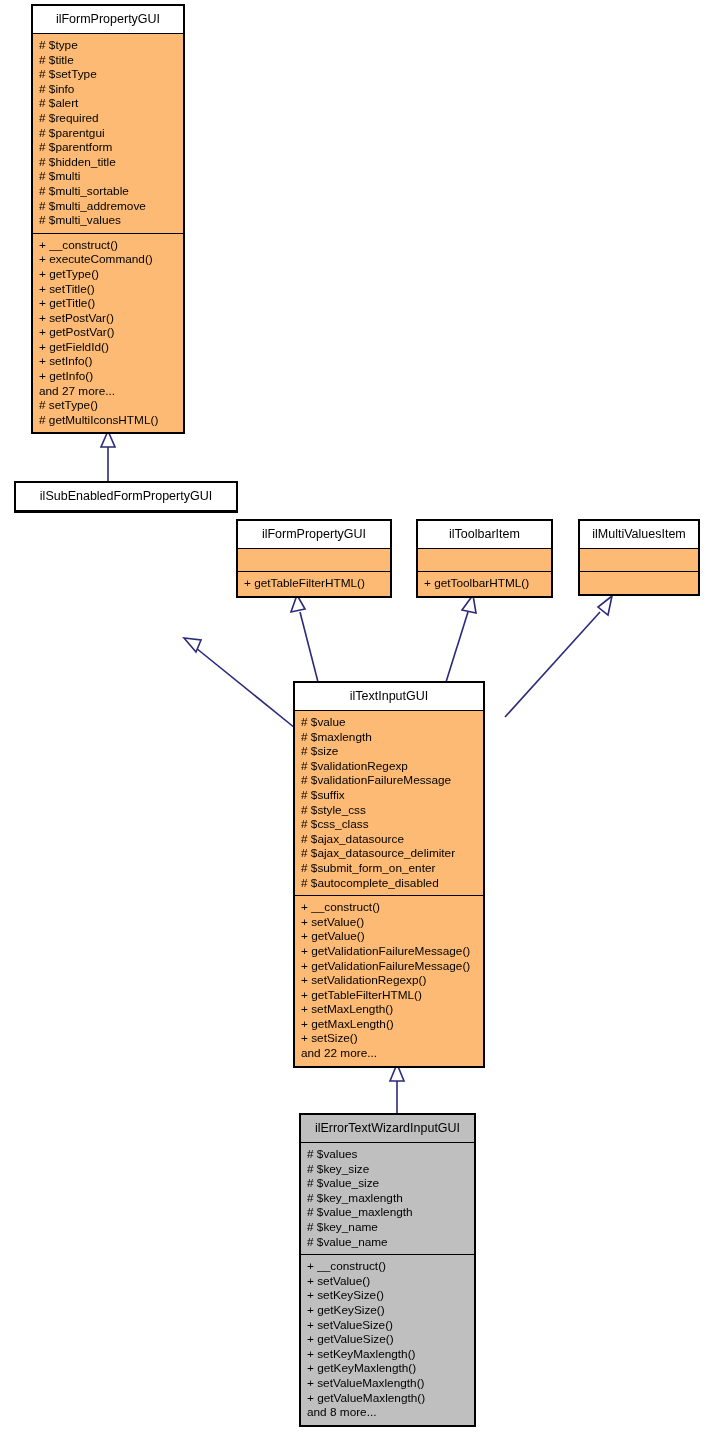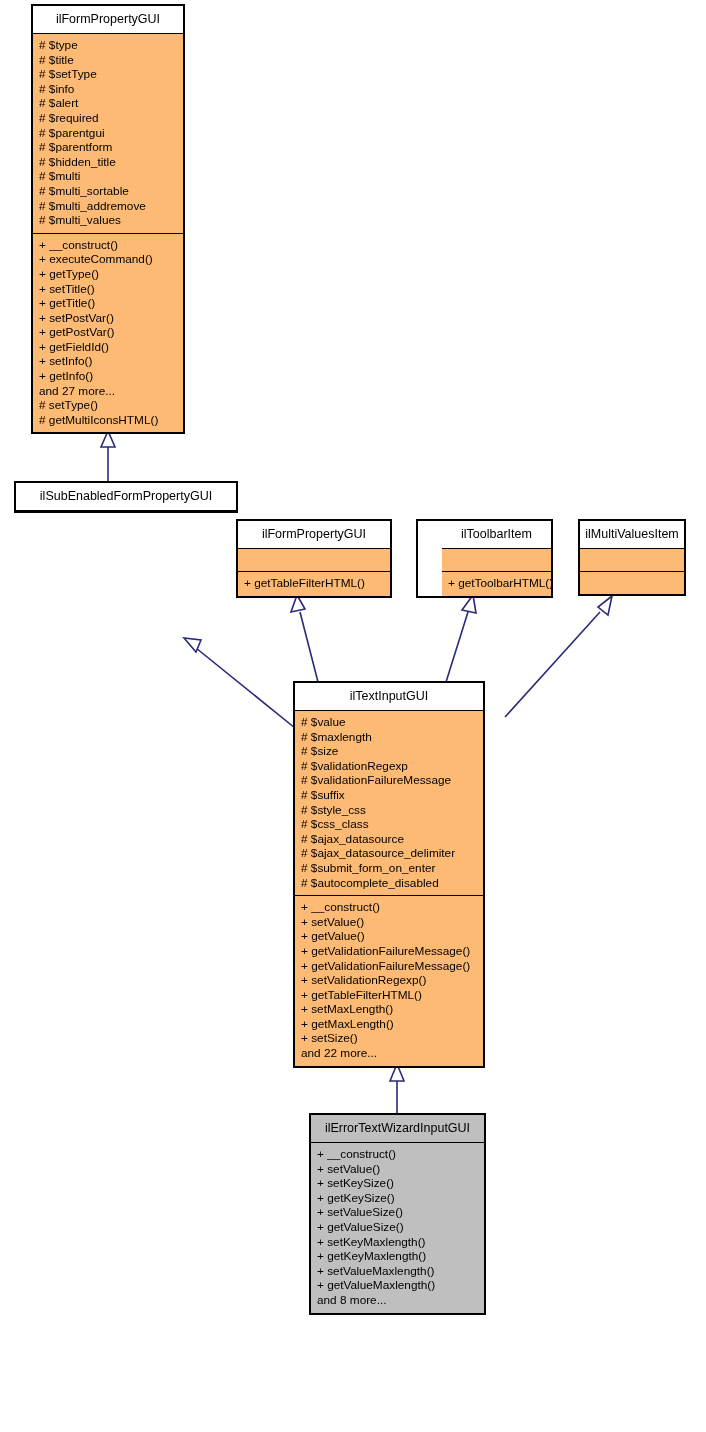--- a/index.html
+++ b/index.html
@@ -142,29 +142,29 @@
   </div>
 
   <div class="uml-class" style="left:236px; top:519px; width:156px;">
     <div class="uml-title">ilFormPropertyGUI</div>
     <div class="compartment divider empty-row"></div>
     <div class="compartment">
       <div class="member">+ getTableFilterHTML()</div>
     </div>
   </div>
 
-  <div class="uml-class" style="left:416px; top:519px; width:137px;padding-left:24px;">
+  <div class="uml-class" style="left:416px; top:519px; width:137px;">
     <div class="uml-title">ilToolbarItem</div>
     <div class="compartment divider empty-row"></div>
     <div class="compartment">
       <div class="member">+ getToolbarHTML()</div>
     </div>
   </div>
 
-  <div class="uml-class" style="left:578px; top:519px; width:108px;">
+  <div class="uml-class" style="left:578px; top:519px; width:122px;">
     <div class="uml-title">ilMultiValuesItem</div>
     <div class="compartment divider empty-row"></div>
     <div class="compartment empty-row"></div>
   </div>
 
   <div class="uml-class" style="left:293px; top:681px; width:192px;">
     <div class="uml-title">ilTextInputGUI</div>
     <div class="compartment divider">
       <div class="member"># $value</div>
       <div class="member"># $maxlength</div>
@@ -187,22 +187,31 @@
       <div class="member">+ getValidationFailureMessage()</div>
       <div class="member">+ setValidationRegexp()</div>
       <div class="member">+ getTableFilterHTML()</div>
       <div class="member">+ setMaxLength()</div>
       <div class="member">+ getMaxLength()</div>
       <div class="member">+ setSize()</div>
       <div class="member">and 22 more...</div>
     </div>
   </div>
 
-  <div class="uml-class shaded" style="left:309px; top:1113px; width:177px;">
+  <div class="uml-class shaded" style="left:299px; top:1113px; width:177px;">
     <div class="uml-title">ilErrorTextWizardInputGUI</div>
+    <div class="compartment divider">
+      <div class="member"># $values</div>
+      <div class="member"># $key_size</div>
+      <div class="member"># $value_size</div>
+      <div class="member"># $key_maxlength</div>
+      <div class="member"># $value_maxlength</div>
+      <div class="member"># $key_name</div>
+      <div class="member"># $value_name</div>
+    </div>
     <div class="compartment">
       <div class="member">+ __construct()</div>
       <div class="member">+ setValue()</div>
       <div class="member">+ setKeySize()</div>
       <div class="member">+ getKeySize()</div>
       <div class="member">+ setValueSize()</div>
       <div class="member">+ getValueSize()</div>
       <div class="member">+ setKeyMaxlength()</div>
       <div class="member">+ getKeyMaxlength()</div>
       <div class="member">+ setValueMaxlength()</div>

